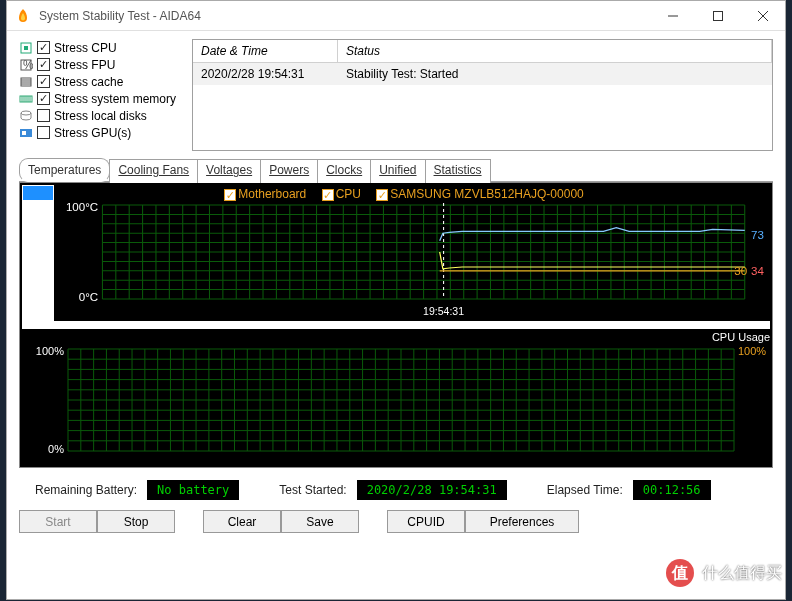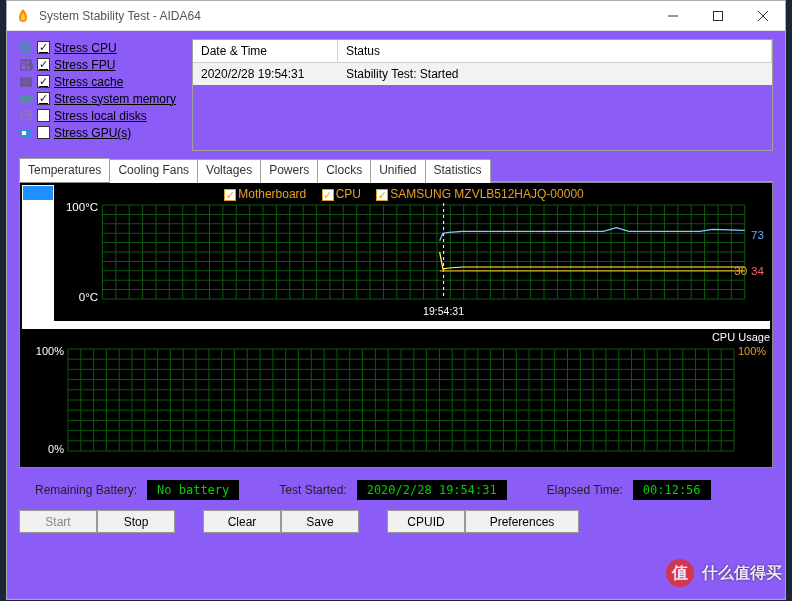--- a/index.html
+++ b/index.html
@@ -1,43 +1,43 @@
 <!DOCTYPE html>
 <html><head>
 <meta charset="utf-8">
 <style>
 * { box-sizing: border-box; margin: 0; padding: 0; font-family: "Segoe UI", Tahoma, sans-serif; font-size: 12px; }
 body { background: #1a2635; width: 792px; height: 601px; overflow: hidden; position: relative; }
-.window { position: absolute; left: 6px; top: 0; width: 780px; height: 600px; background: #8b5cf6; border: 1px solid #aaa; }
+.window { position: absolute; left: 6px; top: 0; width: 780px; height: 600px; background: #ffffff; border: 1px solid #aaa; }
 .titlebar { height: 30px; display: flex; align-items: center; background: #fff; border-bottom: 1px solid #e0e0e0; }
 .title-icon { width: 16px; height: 16px; margin: 0 8px; }
 .title-text { flex: 1; color: #555; }
 .win-controls { display: flex; }
 .win-btn { width: 45px; height: 29px; display: flex; align-items: center; justify-content: center; color: #555; }
 .client { padding: 8px 12px 12px 12px; }
 
 .top-row { display: flex; gap: 8px; margin-bottom: 6px; }
 .stress-panel { width: 165px; }
-.stress-item { display: flex; align-items: center; height: 17px; gap: 4px; text-decoration: underline; }
+.stress-item { display: flex; align-items: center; height: 17px; gap: 4px; }
 .stress-ico { width: 14px; height: 14px; }
 .cb { width: 13px; height: 13px; border: 1px solid #333; display: inline-flex; align-items: center; justify-content: center; background: #fff; }
 .cb.checked::after { content: "✓"; font-size: 11px; color: #222; line-height: 1; }
 
 .log-panel { flex: 1; border: 1px solid #a0a0a0; }
-.log-head { display: flex; background: #fff; border-bottom: 1px solid #d0d0d0; }
+.log-head { display: flex; background: #fff; border-bottom: 1px solid #d0d0d0; font-style: italic; }
 .log-head > div { padding: 4px 8px; border-right: 1px solid #d0d0d0; }
 .log-row { display: flex; background: #f2f2f2; }
 .log-row > div { padding: 4px 8px; }
 .log-col1 { width: 145px; }
 .log-blank { height: 65px; }
 
 .tabs { display: flex; border-bottom: 1px solid #a0a0a0; }
 .tab { padding: 4px 8px; border: 1px solid #a0a0a0; border-bottom: none; margin-right: -1px; background: #fff; color: #333; position: relative; top: 1px; }
-.tab.active { background: #fff; border-bottom: 1px solid #fff; z-index: 2; }
-.tab:not(.active) { background: #fff; top: 2px; padding-top: 3px; padding-bottom: 3px; }
+.tab.active { background: #fff; border-bottom: 1px solid #fff; z-index: 2; border-radius: 9px; }
+.tab:not(.active) { background: #fff; top: 2px; padding-top: 3px; padding-bottom: 3px; text-decoration: underline; }
 
 .chart-area { background: #000; border: 1px solid #888; padding: 2px; }
 .split { display: flex; height: 136px; }
 .left-strip { width: 32px; background: #fff; display: flex; flex-direction: column; }
 .strip-seg { flex: 0 0 14px; background: #1e90ff; margin: 1px; }
 .plot-wrap { flex: 1; position: relative; }
 .plot-legend { position: absolute; top: 2px; left: 0; right: 16px; text-align: center; z-index: 3; }
 .leg-item { color: #e8a020; margin: 0 6px; font-size: 11px; }
 .leg-item .cb { border-color: #e8a020; width: 12px; height: 12px; vertical-align: middle; margin-right: 2px; }
 .leg-item .cb.checked::after { color: #e8a020; }
@@ -61,21 +61,21 @@
 .status-label { color: #222; }
 .status-val { background: #000; color: #00d000; padding: 3px 10px; font-family: "Lucida Console", monospace; font-size: 12px; }
 
 .btn-row { display: flex; }
 .btn { width: 78px; height: 23px; border: 1px solid #999; background: #f0f0f0; display: flex; align-items: center; justify-content: center; }
 .btn.disabled { color: #888; }
 .btn-gap { width: 28px; }
 
 .watermark { position: absolute; right: 10px; bottom: 14px; display: flex; align-items: center; gap: 8px; opacity: 0.85; }
 .wm-logo { width: 28px; height: 28px; border-radius: 50%; background: #e03030; display: flex; align-items: center; justify-content: center; color: #fff; font-weight: bold; font-size: 16px; }
-.wm-text { color: #fff; font-size: 16px; font-weight: bold; text-shadow: 0 0 2px #000; }
+.wm-text { color: #fff; font-size: 16px; font-weight: normal; text-shadow: 0 0 2px #000; }
 </style>
 </head>
 <body>
 
 <div class="window">
   <div class="titlebar">
     <svg class="title-icon" viewBox="0 0 16 16">
         <path d="M8 1 C5 4 4 7 4 10 a4 4 0 0 0 8 0 C12 7 11 4 8 1 Z" fill="#ff8c00"></path>
         <path d="M8 5 C6.5 7 6 9 6 10.5 a2 2 0 0 0 4 0 C10 9 9.5 7 8 5 Z" fill="#ffd040"></path>
       </svg>

